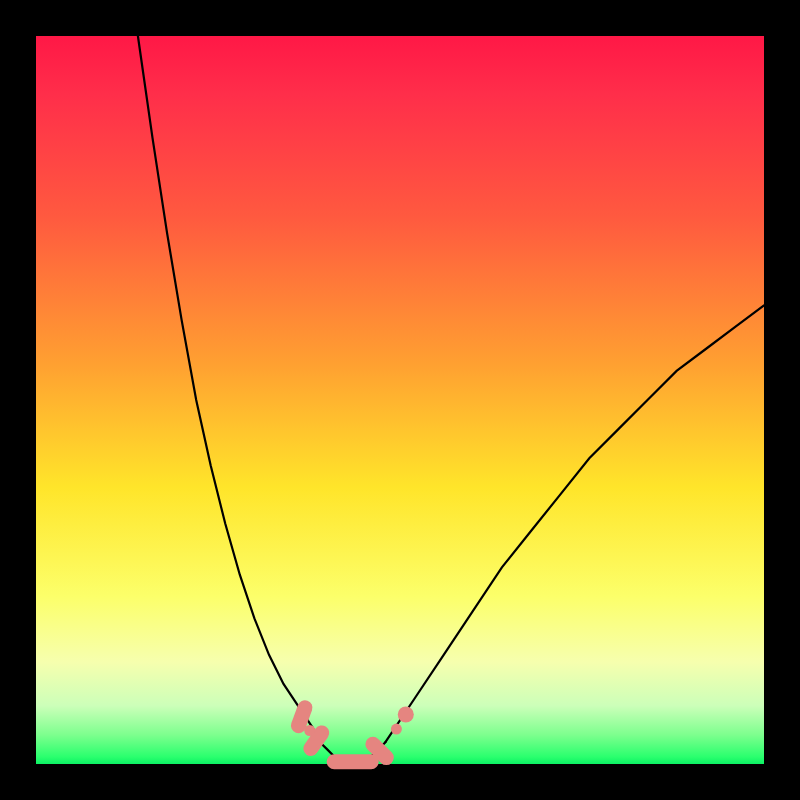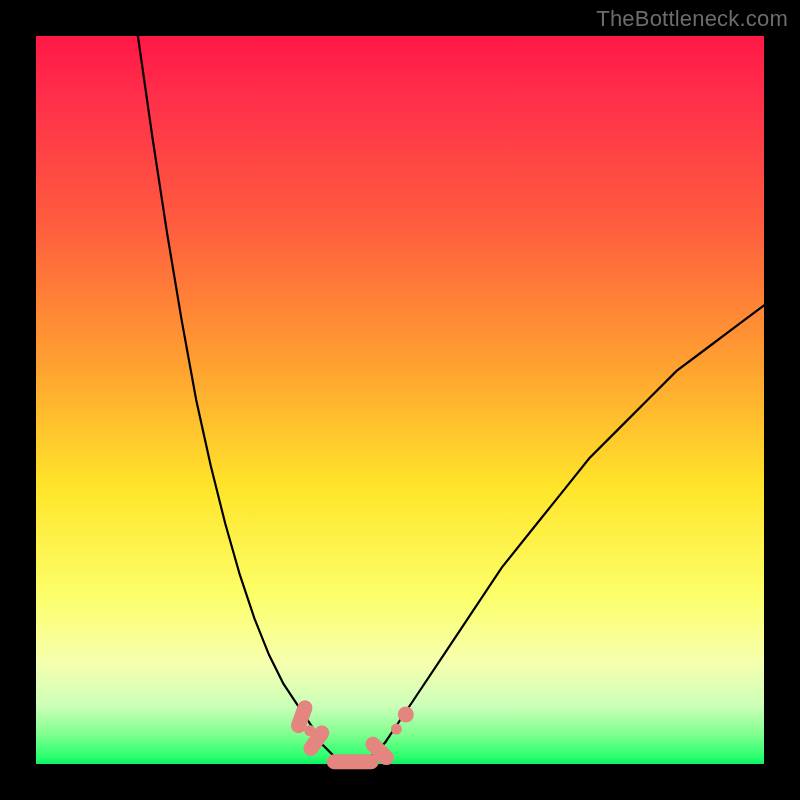--- a/index.html
+++ b/index.html
@@ -70,21 +70,20 @@
   .marker-dot {
     fill: #e58580;
     stroke: none;
   }
 </style>
 </head>
 <body>
 
 <div class="frame">
 
-  <div class="watermark">TheBottleneck.com</div>
 
   <div class="plot">
     <svg class="curves" viewBox="0 0 728 728">
       <path id="path-left" class="curve" d="M101.9 0.0 L116.5 101.9 L131.0 196.6 L145.6 283.9 L160.2 364.0 L174.7 429.5 L189.3 487.8 L203.8 538.7 L218.4 582.4 L233.0 618.8 L247.5 647.9 L262.1 669.8 L276.6 691.6 L283.9 706.2"></path>
       <path id="path-floor" class="curve" d="M283.9 706.2 L291.2 713.4 L298.5 720.7 L305.8 728.0 L313.0 728.0 L320.3 728.0 L327.6 728.0 L334.9 720.7 L342.2 713.4 L349.4 706.2"></path>
       <path id="path-right" class="curve" d="M349.4 706.2 L378.6 662.5 L407.7 618.8 L436.8 575.1 L465.9 531.4 L495.0 495.0 L524.2 458.6 L553.3 422.2 L582.4 393.1 L611.5 364.0 L640.6 334.9 L669.8 313.0 L698.9 291.2 L728.0 269.4"></path>
       <g id="markers">
           <rect x="-17.0" y="-7.5" width="34" height="15" rx="7.5" class="marker-pill" transform="translate(265.7,680.7) rotate(-70)"></rect>
           <rect x="-17.0" y="-7.5" width="34" height="15" rx="7.5" class="marker-pill" transform="translate(280.3,704.7) rotate(-55)"></rect>
           <circle cx="273.7" cy="694.5" r="5.5" class="marker-dot"></circle>

